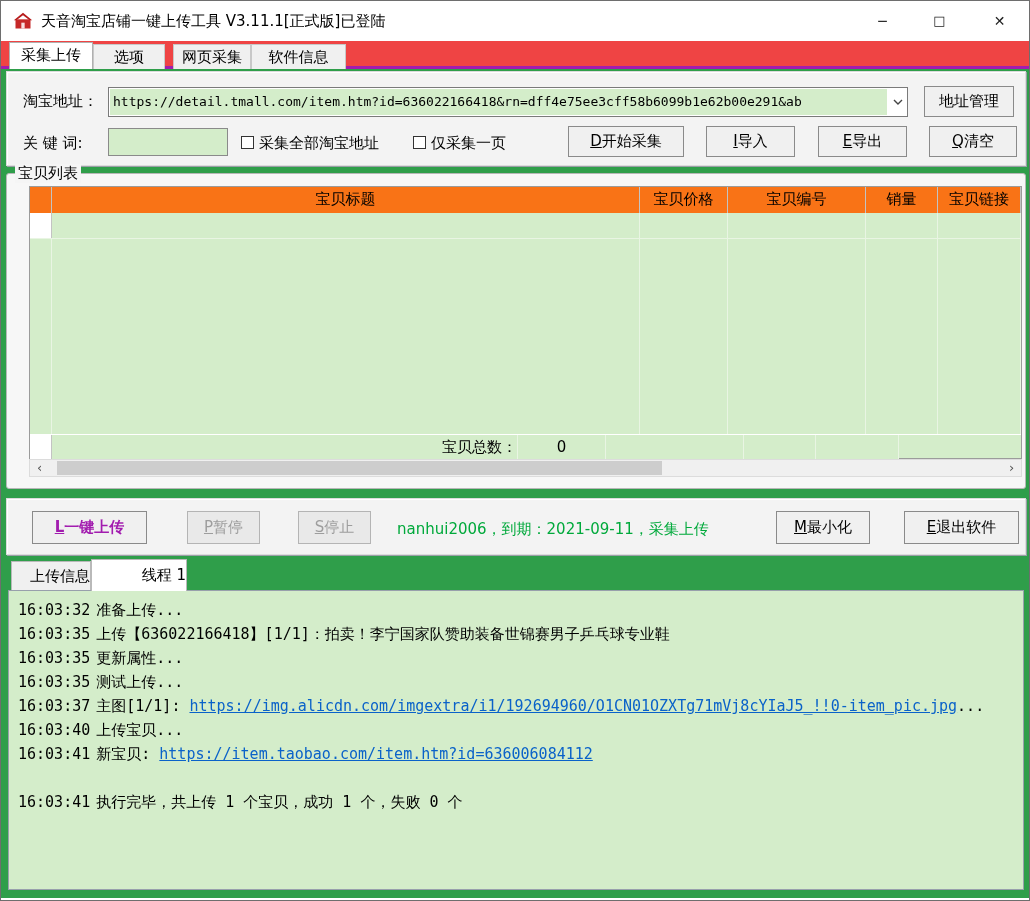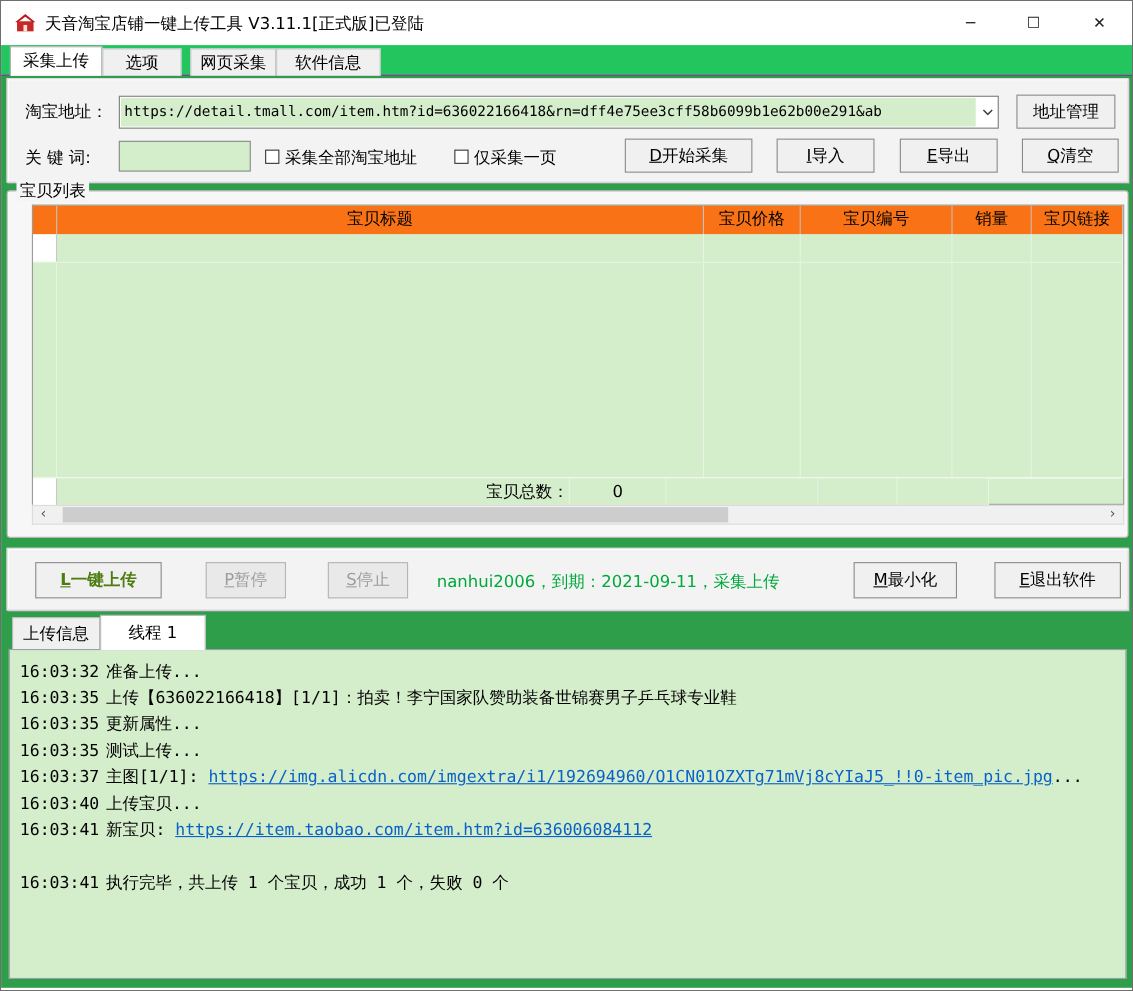--- a/index.html
+++ b/index.html
@@ -10,21 +10,21 @@
   
   .titlebar { position:absolute; left:0; top:0; width:1030px; height:40px; background:#fff; }
   .app-icon { position:absolute; left:12px; top:10px; width:20px; height:20px; }
   .title-text { position:absolute; left:40px; top:0; height:40px; line-height:40px; font-size:15px; }
   .win-btn { position:absolute; top:0; width:47px; height:40px; text-align:center; line-height:40px; font-size:14px; color:#222; cursor:default; }
   .win-btn.min { left:858px; }
   .win-btn.max { left:915px; font-size:13px; }
   .win-btn.close { left:975px; }
 
   
-  .menubar { position:absolute; left:0; top:40px; width:1030px; height:28px; background:#22c55e; border-bottom:1px solid #a21caf; }
+  .menubar { position:absolute; left:0; top:40px; width:1030px; height:28px; background:#ef4444; border-bottom:3px solid #a21caf; }
   .mtab { position:absolute; top:3px; height:25px; line-height:24px; text-align:center; font-size:15px;
           background:#f0f0f0; border:1px solid #c8c8c8; border-bottom:none; }
   .mtab.sel { top:1px; height:27px; background:#fff; border-color:#b0b0b0; z-index:2; }
 
   
   .page-bg { position:absolute; left:0; top:68px; width:1030px; height:829px; background:#2f9e4a; }
 
   .panel { position:absolute; background:#f3f3f3; border:1px solid #dcdcdc; box-shadow:inset 1px 1px 0 #ffffff, 1px 1px 0 #9aa0a6; }
 
   
@@ -49,24 +49,24 @@
   .gcell { height:100%; overflow:hidden; white-space:nowrap; font-size:15px; }
   .ghead { background:#f97316; border-right:1px solid #c3c3c3; text-align:center; line-height:25px; }
   .gbody { background:#d4edca; border-right:1px solid #e9f5e3; }
   .gsel  { background:#fff; border-right:1px solid #c3c3c3; }
   .hscroll { position:absolute; left:28px; top:458px; width:993px; height:18px; background:#f0f0f0; border:1px solid #dcdcdc; }
   .harrow { position:absolute; top:0; width:17px; height:16px; text-align:center; line-height:15px; font-size:13px; color:#555; }
   .hthumb { position:absolute; left:27px; top:1px; width:605px; height:14px; background:#cdcdcd; }
 
   
   .license { position:absolute; font-size:15px; color:#00a93b; white-space:nowrap; }
-  .blue-btn { color:#4d7c0f; font-weight:bold; }
-
-  
-  .btab { position:absolute; height:29px; line-height:28px; text-align:center; font-size:15px;
+  .blue-btn { color:#a21caf; font-weight:bold; }
+
+  
+  .btab { position:absolute; height:29px; line-height:28px; text-align:right; font-size:15px;
           background:#f0f0f0; border:1px solid #b9b9b9; border-bottom:none; }
   .btab.sel { background:#fff; z-index:4; }
   .logpane { position:absolute; left:7px; top:589px; width:1016px; height:300px; background:#d4edca;
              border:1px solid #98a0ac; padding:7px 9px; overflow:hidden;
              font-family:"DejaVu Sans Mono","DejaVu Sans","Liberation Mono",monospace; font-size:15px; line-height:24px; }
   .logline { white-space:normal; word-break:break-all; }
   .logline .t { margin-right:6px; }
   .logline a { color:#0a62c9; text-decoration:underline; }
 </style>
 </head>

